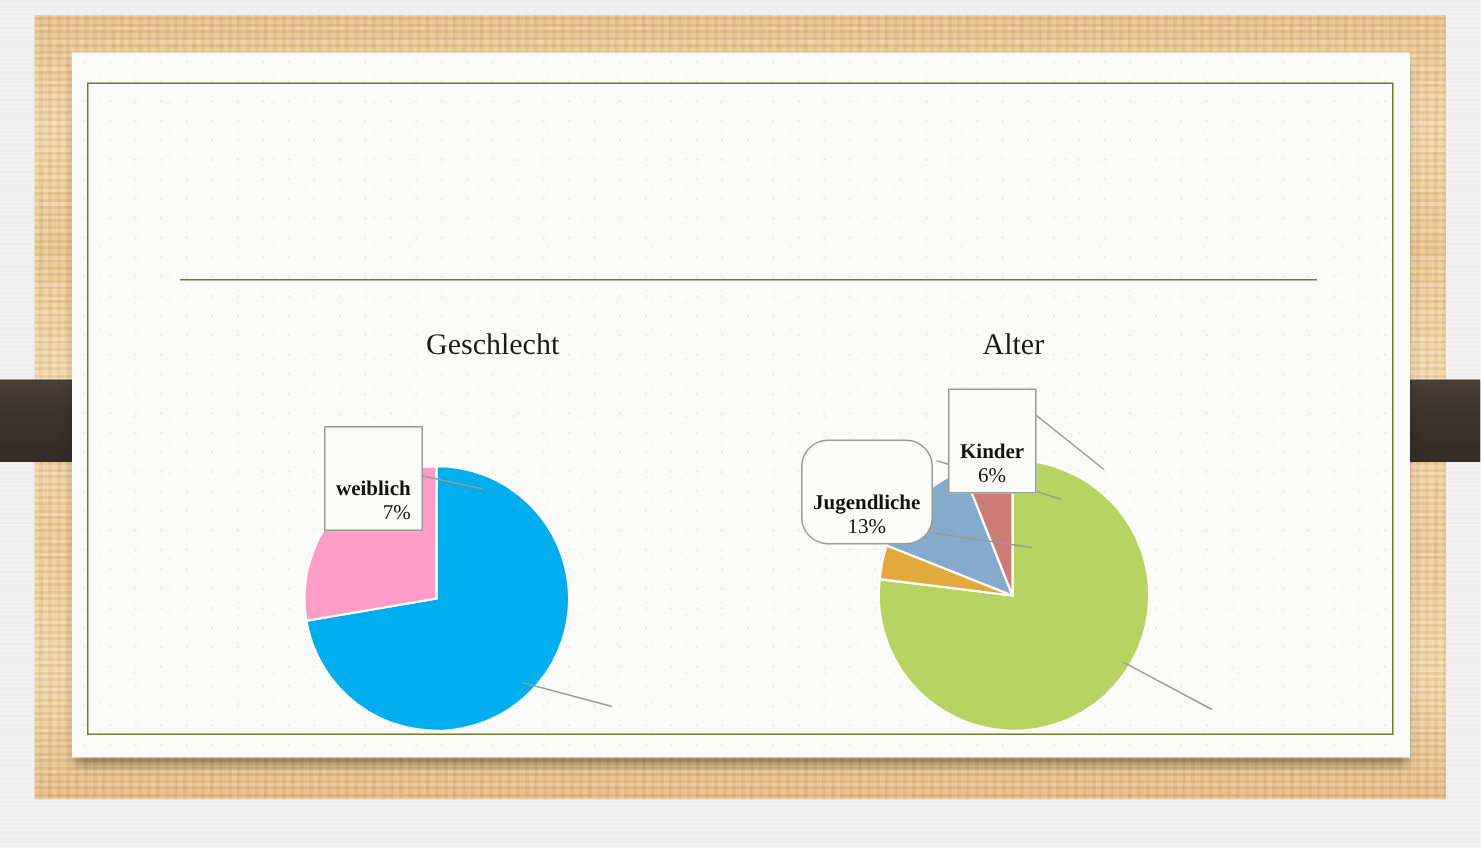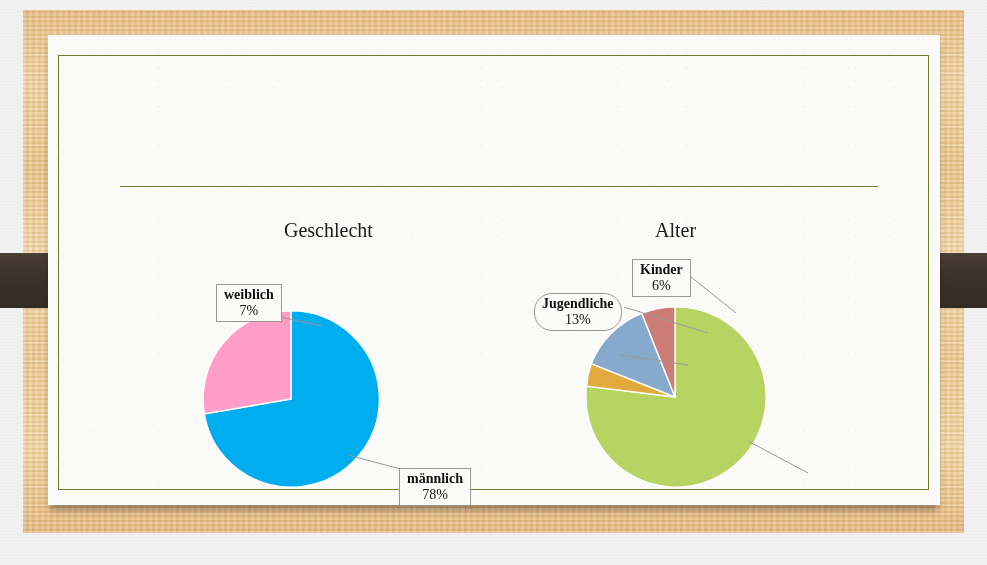--- a/index.html
+++ b/index.html
@@ -109,24 +109,24 @@
     background:#fbfbf9;
     border:1px solid #9a9a94;
     padding:2px 7px 3px 7px;
     text-align:center;
     font-family:"Liberation Serif", serif;
     color:#111;
     line-height:1.12;
     white-space:nowrap;
     box-sizing:border-box;
   }
-  .callout .c-name{font-size:14px;font-weight:700;display:block;}
+  .callout .c-name{font-size:14px;font-weight:700;display:block;margin-top:32px;}
   .callout .c-val{font-size:14px;display:block;}
 
-  #cl-weiblich{left:168px;top:249px;}
+  #cl-weiblich{left:168px;top:249px;text-align:right;}
   #cl-maennlich{left:351px;top:433px;}
   #cl-kinder{left:584px;top:224px;}
   #cl-jugendliche{left:486px;top:258px;border-radius:18px;}
   #cl-heranwachsende{left:456px;top:308px;}
   #cl-erwachsene{left:759px;top:431px;}
 
   .leader{position:absolute;pointer-events:none;}
   .leader line{stroke:#9a9a94;stroke-width:1;}
 
   .bottom-strip{
@@ -173,24 +173,20 @@
       <line x1="0" y1="2" x2="60" y2="15"></line>
     </svg>
     <svg class="leader" style="left:300px;top:420px;width:62px;height:20px;" viewBox="0 0 62 20">
       <line x1="0" y1="0" x2="60" y2="16"></line>
     </svg>
 
     <div class="callout" id="cl-weiblich">
       <span class="c-name">weiblich</span>
       <span class="c-val">7%</span>
     </div>
-    <div class="callout" id="cl-maennlich">
-      <span class="c-name">männlich</span>
-      <span class="c-val">78%</span>
-    </div>
 
     <div class="chart-title" id="title-alter">Alter</div>
 
     <div class="pie" id="pie-alter">
       <svg viewBox="0 0 200 200">
 
         <path fill="#B7D361" stroke="#ffffff" stroke-width="1.6" d="M100,100 L100,2 A98,98 0 1,1 3.84,88.19 Z"></path>
 
         <path fill="#E2A93C" stroke="#ffffff" stroke-width="1.6" d="M100,100 L3.84,88.19 A98,98 0 0,1 8.93,63.75 Z"></path>
 

